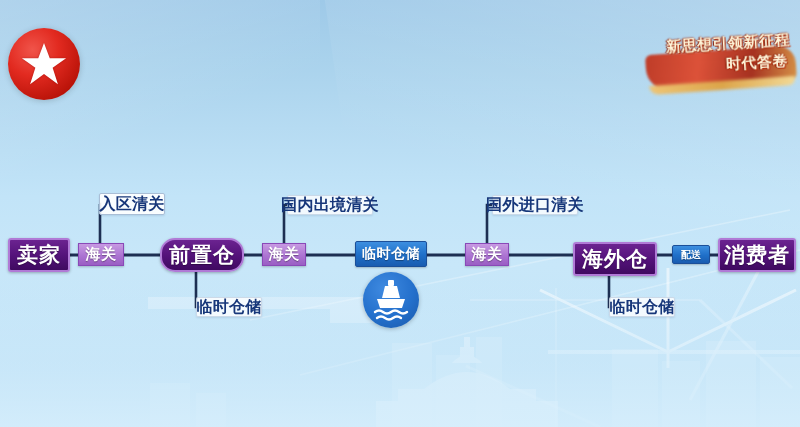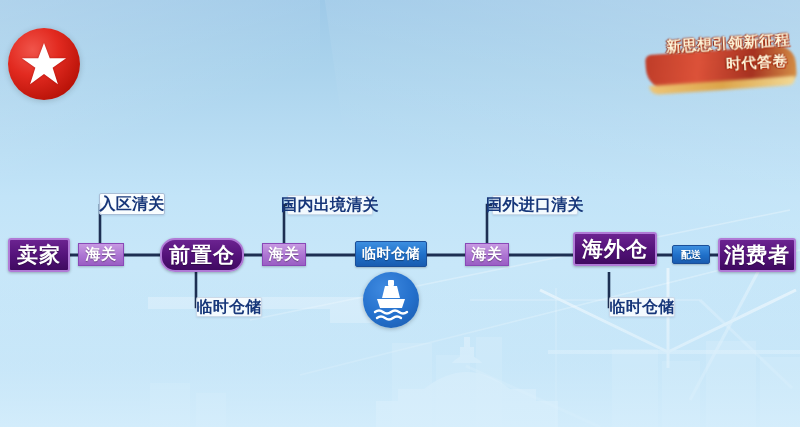--- a/index.html
+++ b/index.html
@@ -288,21 +288,21 @@
     </div>
 
     <div class="node n-blue" style="left:355px;top:241px;width:72px;height:26px;">
       <span>临时仓储</span>
     </div>
 
     <div class="node n-customs" style="left:465px;top:243px;width:44px;height:23px;">
       <span>海关</span>
     </div>
 
-    <div class="node n-major" style="left:573px;top:232px;width:84px;height:34px;">
+    <div class="node n-major" style="left:573px;top:242px;width:84px;height:34px;">
       <span>海外仓</span>
     </div>
 
     <div class="node n-blue small" style="left:672px;top:245px;width:38px;height:19px;">
       <span>配送</span>
     </div>
 
     <div class="node n-major" style="left:718px;top:238px;width:78px;height:34px;text-align:right;">
       <span>消费者</span>
     </div>

